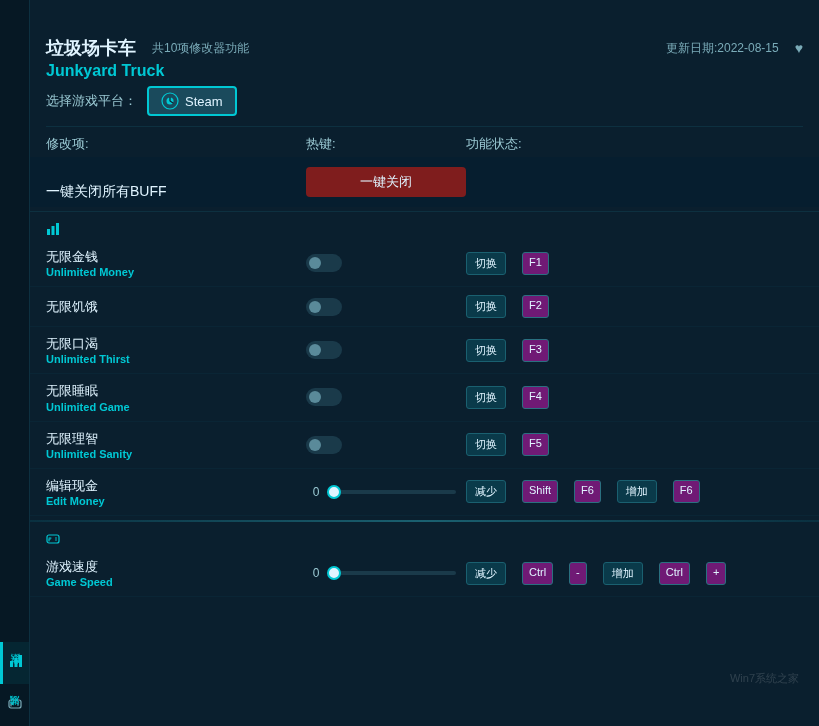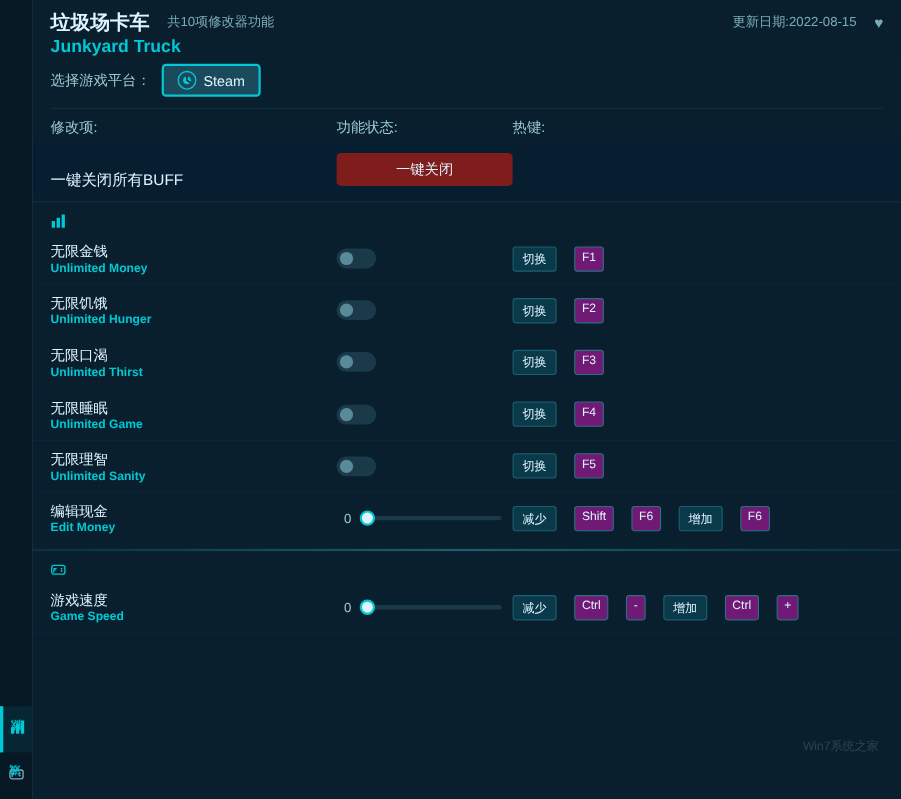--- a/index.html
+++ b/index.html
@@ -345,21 +345,21 @@
           <circle cx="10" cy="9" r="0.8" fill="#7aabb8"></circle>
         </svg>
         <span class="sidebar-group-label">游戏</span>
       </div>
     </div>
   </div>
 
   <div class="content">
 
     <div style="background:#0a1f2e; padding: 8px 16px 0 16px;">
-      <div style="display:flex; align-items:center; gap:16px;">
+      <div style="display:flex; align-items:center; gap:16px;margin-top:28px;">
         <span class="game-title-cn">垃圾场卡车</span>
         <span style="font-size:12px; color:#7aabb8;">共10项修改器功能</span>
         <span style="font-size:12px; color:#7aabb8; margin-left:auto;">更新日期:2022-08-15</span>
         <span class="heart-icon">♥</span>
       </div>
       <div style="margin-top:2px;">
         <span class="game-title-en" style="padding:0;">Junkyard Truck</span>
       </div>
     </div>
 
@@ -372,22 +372,22 @@
           <path d="M9 5.5 L9 9 L12 11" stroke="#0a1f2e" stroke-width="1.2" stroke-linecap="round"></path>
         </svg>
         <span>Steam</span>
       </button>
     </div>
 
     <div class="divider"></div>
 
     <div class="table-header">
       <span>修改项:</span>
+      <span>热键:</span>
       <span>功能状态:</span>
-      <span>热键:</span>
     </div>
 
     <div class="one-click-row">
       <span class="one-click-label">一键关闭所有BUFF</span>
       <button class="one-click-btn">一键关闭</button>
       <span></span>
     </div>
 
     <div class="divider" style="margin: 4px 0;"></div>
 
@@ -413,21 +413,20 @@
         </div>
         <div class="hotkey-container">
           <button class="hotkey-btn">切换</button>
           <span class="hotkey-key">F1</span>
         </div>
       </div>
 
       <div class="mod-row">
         <div>
           <div class="mod-name-cn">无限饥饿</div>
-          <div class="mod-name-en">Unlimited Hunger</div>
         </div>
         <div>
           <div class="toggle-switch">
             <div class="toggle-knob"></div>
           </div>
         </div>
         <div class="hotkey-container">
           <button class="hotkey-btn">切换</button>
           <span class="hotkey-key">F2</span>
         </div>

